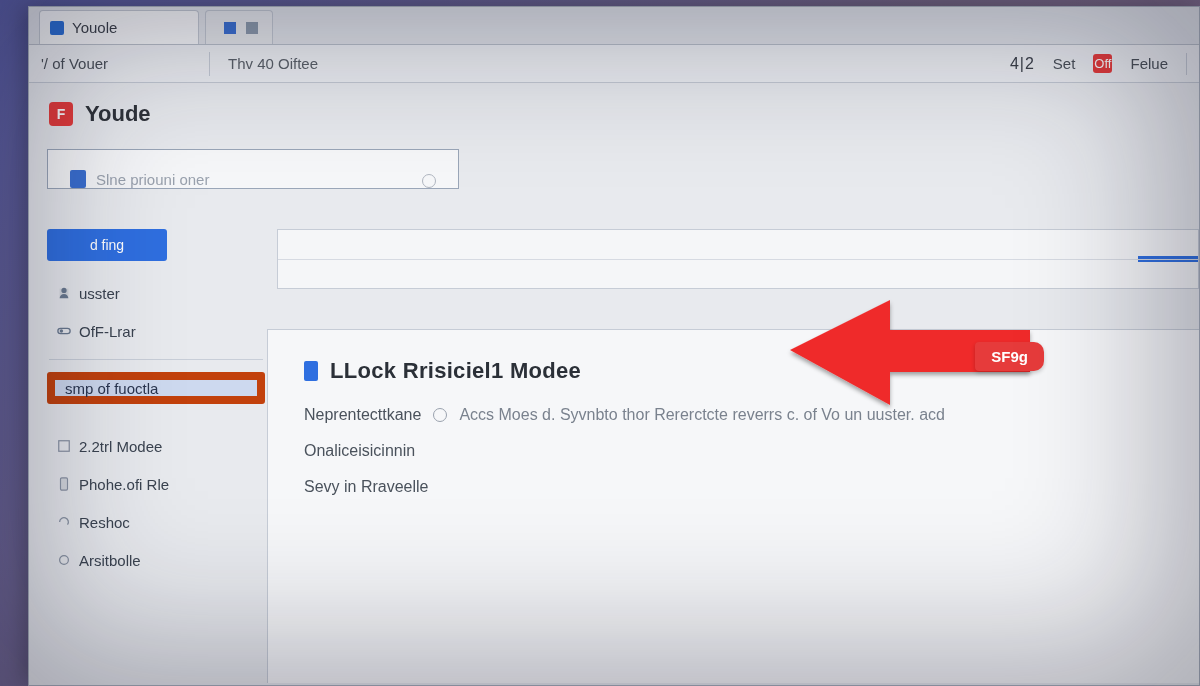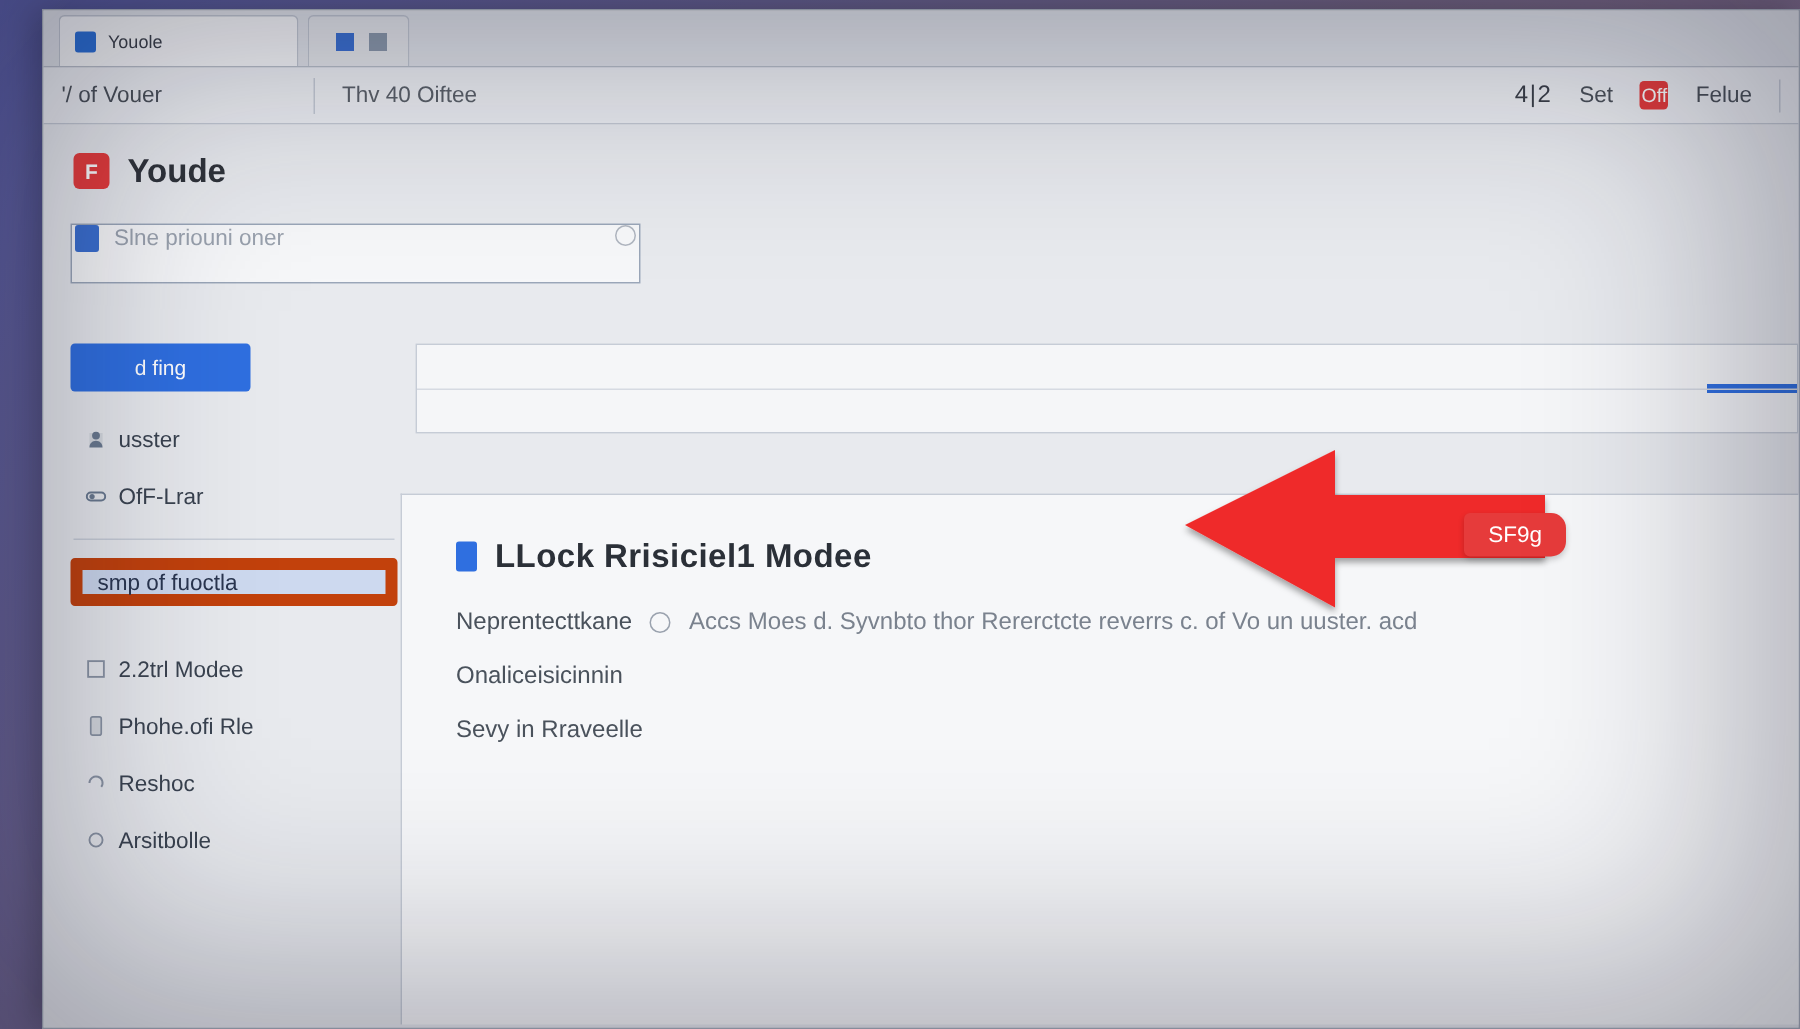--- a/index.html
+++ b/index.html
@@ -31,21 +31,21 @@
     height: 34px;
     min-width: 160px;
     background: #f5f6f8;
     border: 1px solid #c0c6d0;
     border-bottom: none;
     border-radius: 4px 4px 0 0;
     display: flex;
     align-items: center;
     gap: 8px;
     padding: 0 14px 0 10px;
-    font-size: 12px;
+    font-size: 15px;
     color: #3a3f48;
   }
   .tab.secondary { background:#e4e6ea; min-width:60px; color:#6a707a;}
   .tab .favicon {
     width: 14px; height: 14px; background:#2a6fd6; border-radius:2px;
   }
   
   .addressrow {
     height: 38px;
     background: #eceef2;
@@ -74,25 +74,25 @@
   .brandrow {
     display:flex; align-items:center; gap:12px; padding-left:2px;
   }
   .brand-icon {
     width:24px;height:24px;background:#e63b3b;border-radius:4px;
     display:flex;align-items:center;justify-content:center;color:#fff;font-weight:700;font-size:14px;
   }
   .brand-title { font-size:22px; font-weight:600; color:#2f333a;}
   .searchbox {
     margin-top:22px;
-    width:380px; height:40px;
+    width:412px; height:40px;
     background:#f6f7f9;
     border:1px solid #9aa6b8;
-    display:flex; align-items:flex-start;
-    padding:0 2px;
+    display:flex; align-items:flex-end;
+    padding:0 22px;
     gap:10px;
     color:#7a828e;
     font-size:15px;
   }
   .searchbox .s-icon{
     width:16px;height:18px;background:#3a6fd0;border-radius:2px;
   }
   .searchbox input{
     flex:1;border:none;background:transparent;outline:none;font-size:15px;color:#3a3f48;
   }
@@ -158,20 +158,21 @@
     pointer-events:none;
   }
   .arrow-wrap svg{width:100%;height:100%;}
   .arrow-badge{
     position:absolute; top:52px; right:-4px;
     background:#e63b3b;color:#fff;
     padding:6px 16px; font-size:15px;
     border-radius:4px 10px 10px 4px;
     box-shadow:0 2px 4px rgba(0,0,0,.2);
     pointer-events:none;
+    font-weight:bold;
   }
   
   .vignette{
     position:absolute;inset:0;
     pointer-events:none;
     box-shadow: inset 0 0 140px 40px rgba(20,20,40,.32);
   }
 </style>
 </head>
 <body>

